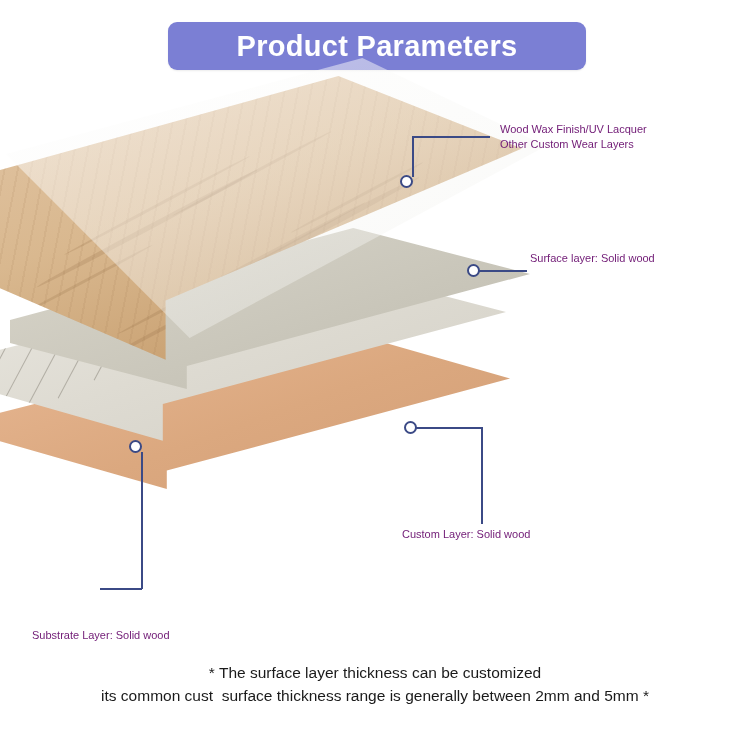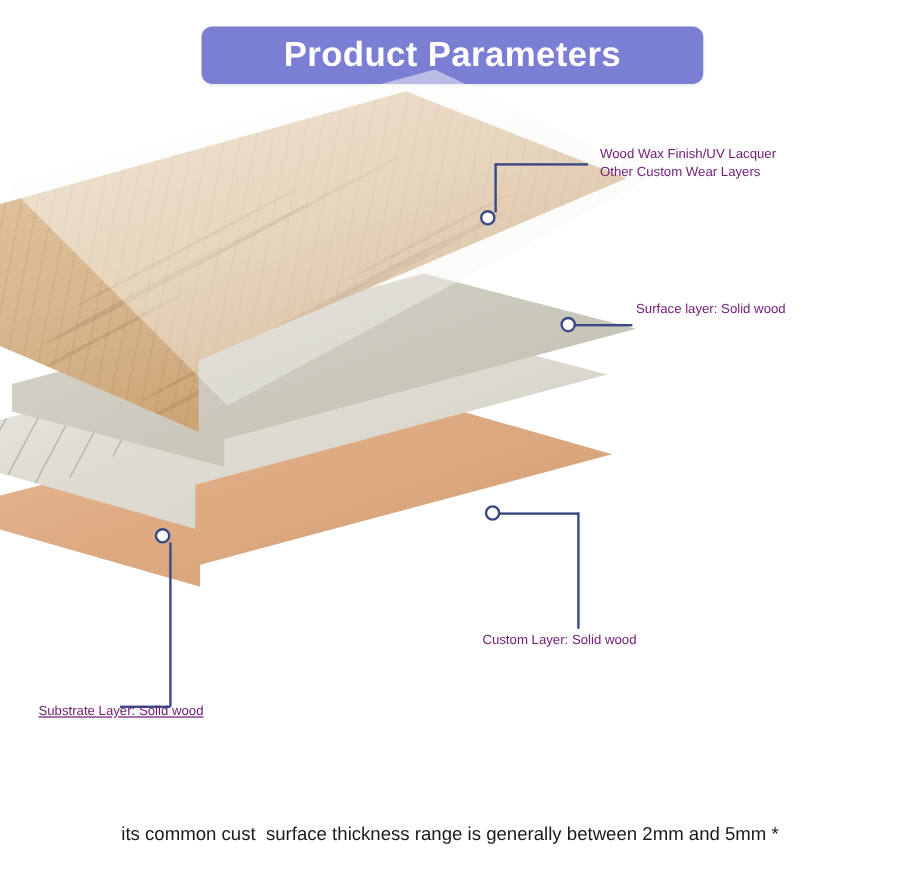--- a/index.html
+++ b/index.html
@@ -231,19 +231,20 @@
   <div class="callout-text" style="left:530px; top:251px; width:220px;">Surface layer: Solid wood</div>
 
   <div class="dot" style="left:404px; top:421px;"></div>
   <div class="leader h" style="left:416px; top:427px; width:66px;"></div>
   <div class="leader v" style="left:481px; top:427px; height:97px;"></div>
   <div class="callout-text" style="left:402px; top:527px; width:260px;">Custom Layer: Solid wood</div>
 
   <div class="dot" style="left:129px; top:440px;"></div>
   <div class="leader v" style="left:141px; top:452px; height:137px;"></div>
   <div class="leader h" style="left:100px; top:588px; width:42px;"></div>
-  <div class="callout-text" style="left:32px; top:586px; width:280px;text-decoration:underline;">Substrate Layer: Solid wood</div>
+  <div class="callout-text" style="left:32px; top:628px; width:280px;">Substrate Layer: Solid wood</div>
 
   <div class="footnote">
+    <div>* The surface layer thickness can be customized</div>
     <div>its common cust  surface thickness range is generally between 2mm and 5mm *</div>
   </div>
 
 </div>
 
 </body></html>

